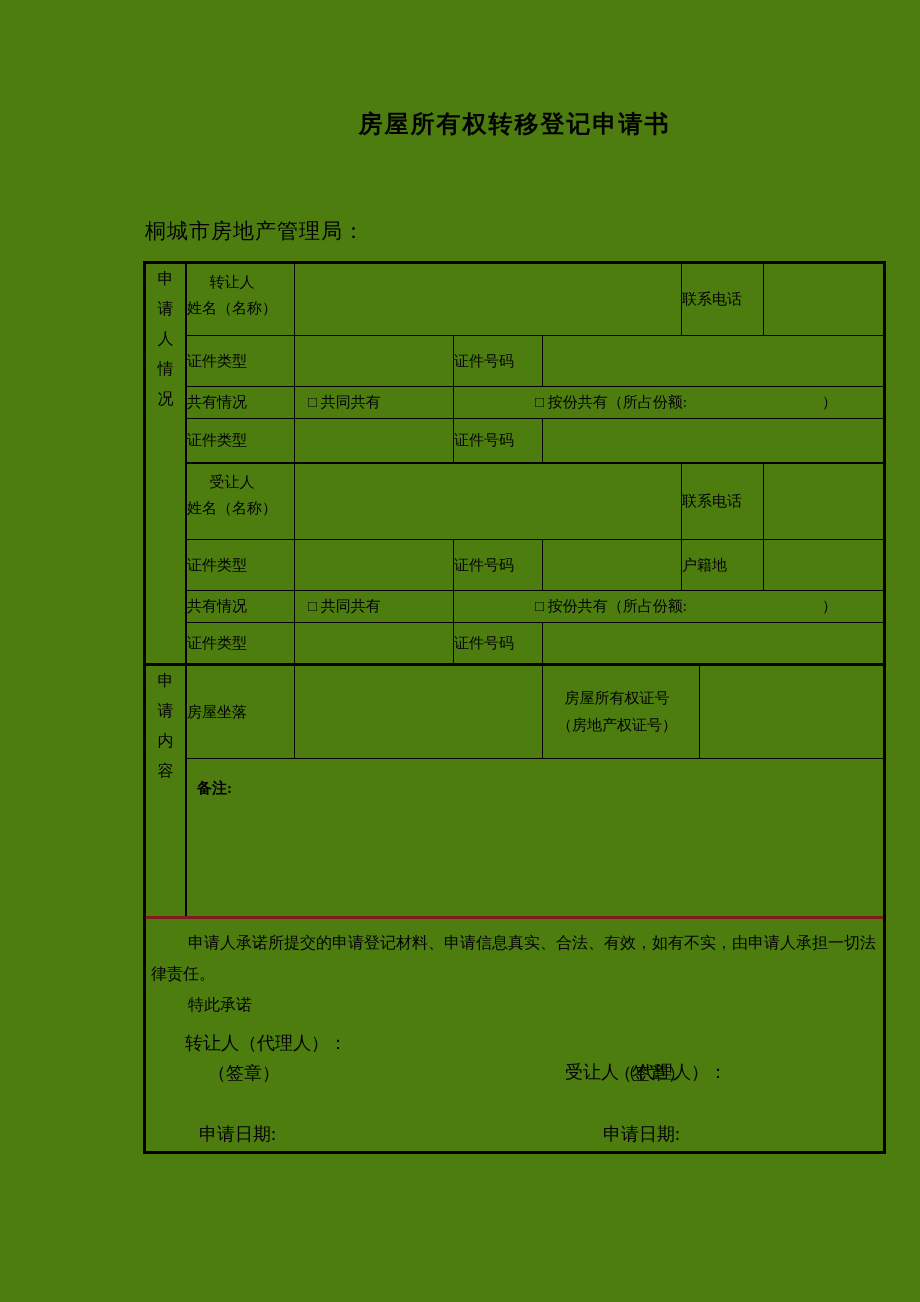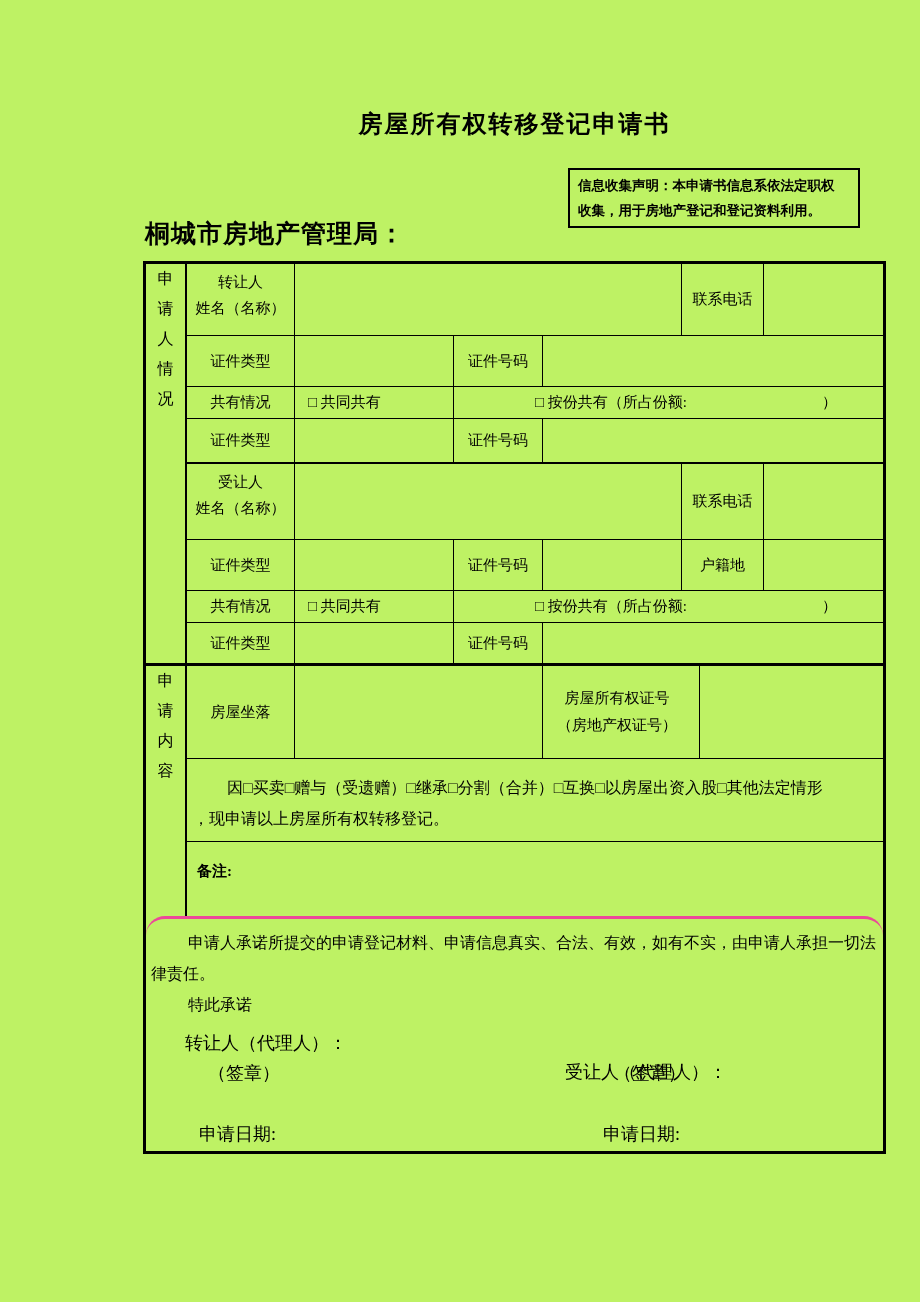--- a/index.html
+++ b/index.html
@@ -1,43 +1,43 @@
 <!DOCTYPE html>
 <html><head>
 <meta charset="utf-8">
 <style>
   html,body { margin:0; padding:0; background:#ffffff; }
   body { width:920px; height:1302px; font-family:"Liberation Serif","DejaVu Serif",serif; color:#000; }
-  .page { position:relative; width:920px; height:1302px; background:#bef264; overflow:hidden; }
+  .page { position:relative; width:920px; height:1302px; background:#4d7c0f; overflow:hidden; }
 
   .doc-title { position:absolute; left:143px; top:108px; width:743px; text-align:center;
                font-size:24px; font-weight:bold; letter-spacing:2px; }
 
   .notice-box { position:absolute; left:568px; top:168px; width:272px; border:2px solid #000;
                 padding:3px 8px; font-size:13.5px; font-weight:bold; line-height:25px; }
 
-  .salutation { position:absolute; left:145px; top:217px; font-size:25px; font-weight:bold; letter-spacing:1px; }
+  .salutation { position:absolute; left:145px; top:217px; font-size:21px; font-weight:normal; letter-spacing:1px; }
 
   .doc-table { position:absolute; left:143px; top:261px; width:737px; border:3px solid #000; box-sizing:content-box; }
 
   .sect { display:flex; }
   .sect-applicant { height:399px; }
   .sect-content   { height:250px; border-top:3px solid #000; }
-  .sect-commit    { height:232px; border-top:3px solid #ec4899; position:relative;border-radius:19px; }
+  .sect-commit    { height:232px; border-top:3px solid #7f1d1d; position:relative; }
 
   .vcol { width:39px; border-right:2px solid #000; display:flex; justify-content:center; }
   .vcol span { display:block; width:17px; font-size:16px; line-height:30px; text-align:center; word-break:break-all; }
 
   .grid1 { flex:1; display:grid; grid-template-columns:108px 159px 89px 139px 82px 1fr;
            grid-template-rows:72px 51px 32px 45px 76px 51px 32px 1fr; }
   .grid2 { flex:1; display:grid; grid-template-columns:108px 248px 157px 1fr;
            grid-template-rows:93px 83px 1fr; }
 
   .cell { border-right:1px solid #000; border-bottom:1px solid #000; font-size:15px;
-          display:flex; align-items:center; justify-content:center; text-align:center; box-sizing:border-box; }
+          display:flex; align-items:center; justify-content:flex-start; text-align:center; box-sizing:border-box; }
   .cell.last-col  { border-right:none; }
   .cell.last-row  { border-bottom:none; }
   .cell.thick-bot { border-bottom:2px solid #000; }
   .cell.top-align { align-items:flex-start; padding-top:5px; }
 
   .two-line { line-height:26px; }
 
   .opt-joint { justify-content:flex-start; padding-left:13px; }
   .opt-share { justify-content:flex-start; padding-left:81px; }
   .opt-share .suffix { margin-left:auto; margin-right:46px; }
@@ -61,24 +61,20 @@
   .date-left      { left:53px;  top:203px; }
   .date-right     { left:457px; top:203px; }
 </style>
 </head>
 <body>
 
 <div class="page">
 
   <div class="doc-title">房屋所有权转移登记申请书</div>
 
-  <div class="notice-box">
-    <span>信息收集声明：本申请书信息系依法定职权</span><br>
-    <span>收集，用于房地产登记和登记资料利用。</span>
-  </div>
 
   <div class="salutation">桐城市房地产管理局：</div>
 
   <div class="doc-table">
 
     <div class="sect sect-applicant">
       <div class="vcol">
         <span>申请人情况</span>
       </div>
       <div class="grid1">
@@ -150,24 +146,20 @@
         <div class="cell">房屋坐落</div>
         <div class="cell"></div>
         <div class="cell cert-label">
           <div>
             <span>房屋所有权证号</span><br>
             <span>（房地产权证号）</span>
           </div>
         </div>
         <div class="cell last-col"></div>
 
-        <div class="cell last-col reason-cell" style="grid-column:1 / span 4;">
-          <span class="reason-l1">因□买卖□赠与（受遗赠）□继承□分割（合并）□互换□以房屋出资入股□其他法定情形</span>
-          <span class="reason-l2">，现申请以上房屋所有权转移登记。</span>
-        </div>
 
         <div class="cell last-col last-row remark-cell" style="grid-column:1 / span 4;">
           <span>备注:</span>
         </div>
       </div>
     </div>
 
     <div class="sect-commit">
       <p class="commit-para">申请人承诺所提交的申请登记材料、申请信息真实、合法、有效，如有不实，由申请人承担一切法律责任。</p>
       <p class="promise-para">特此承诺</p>

